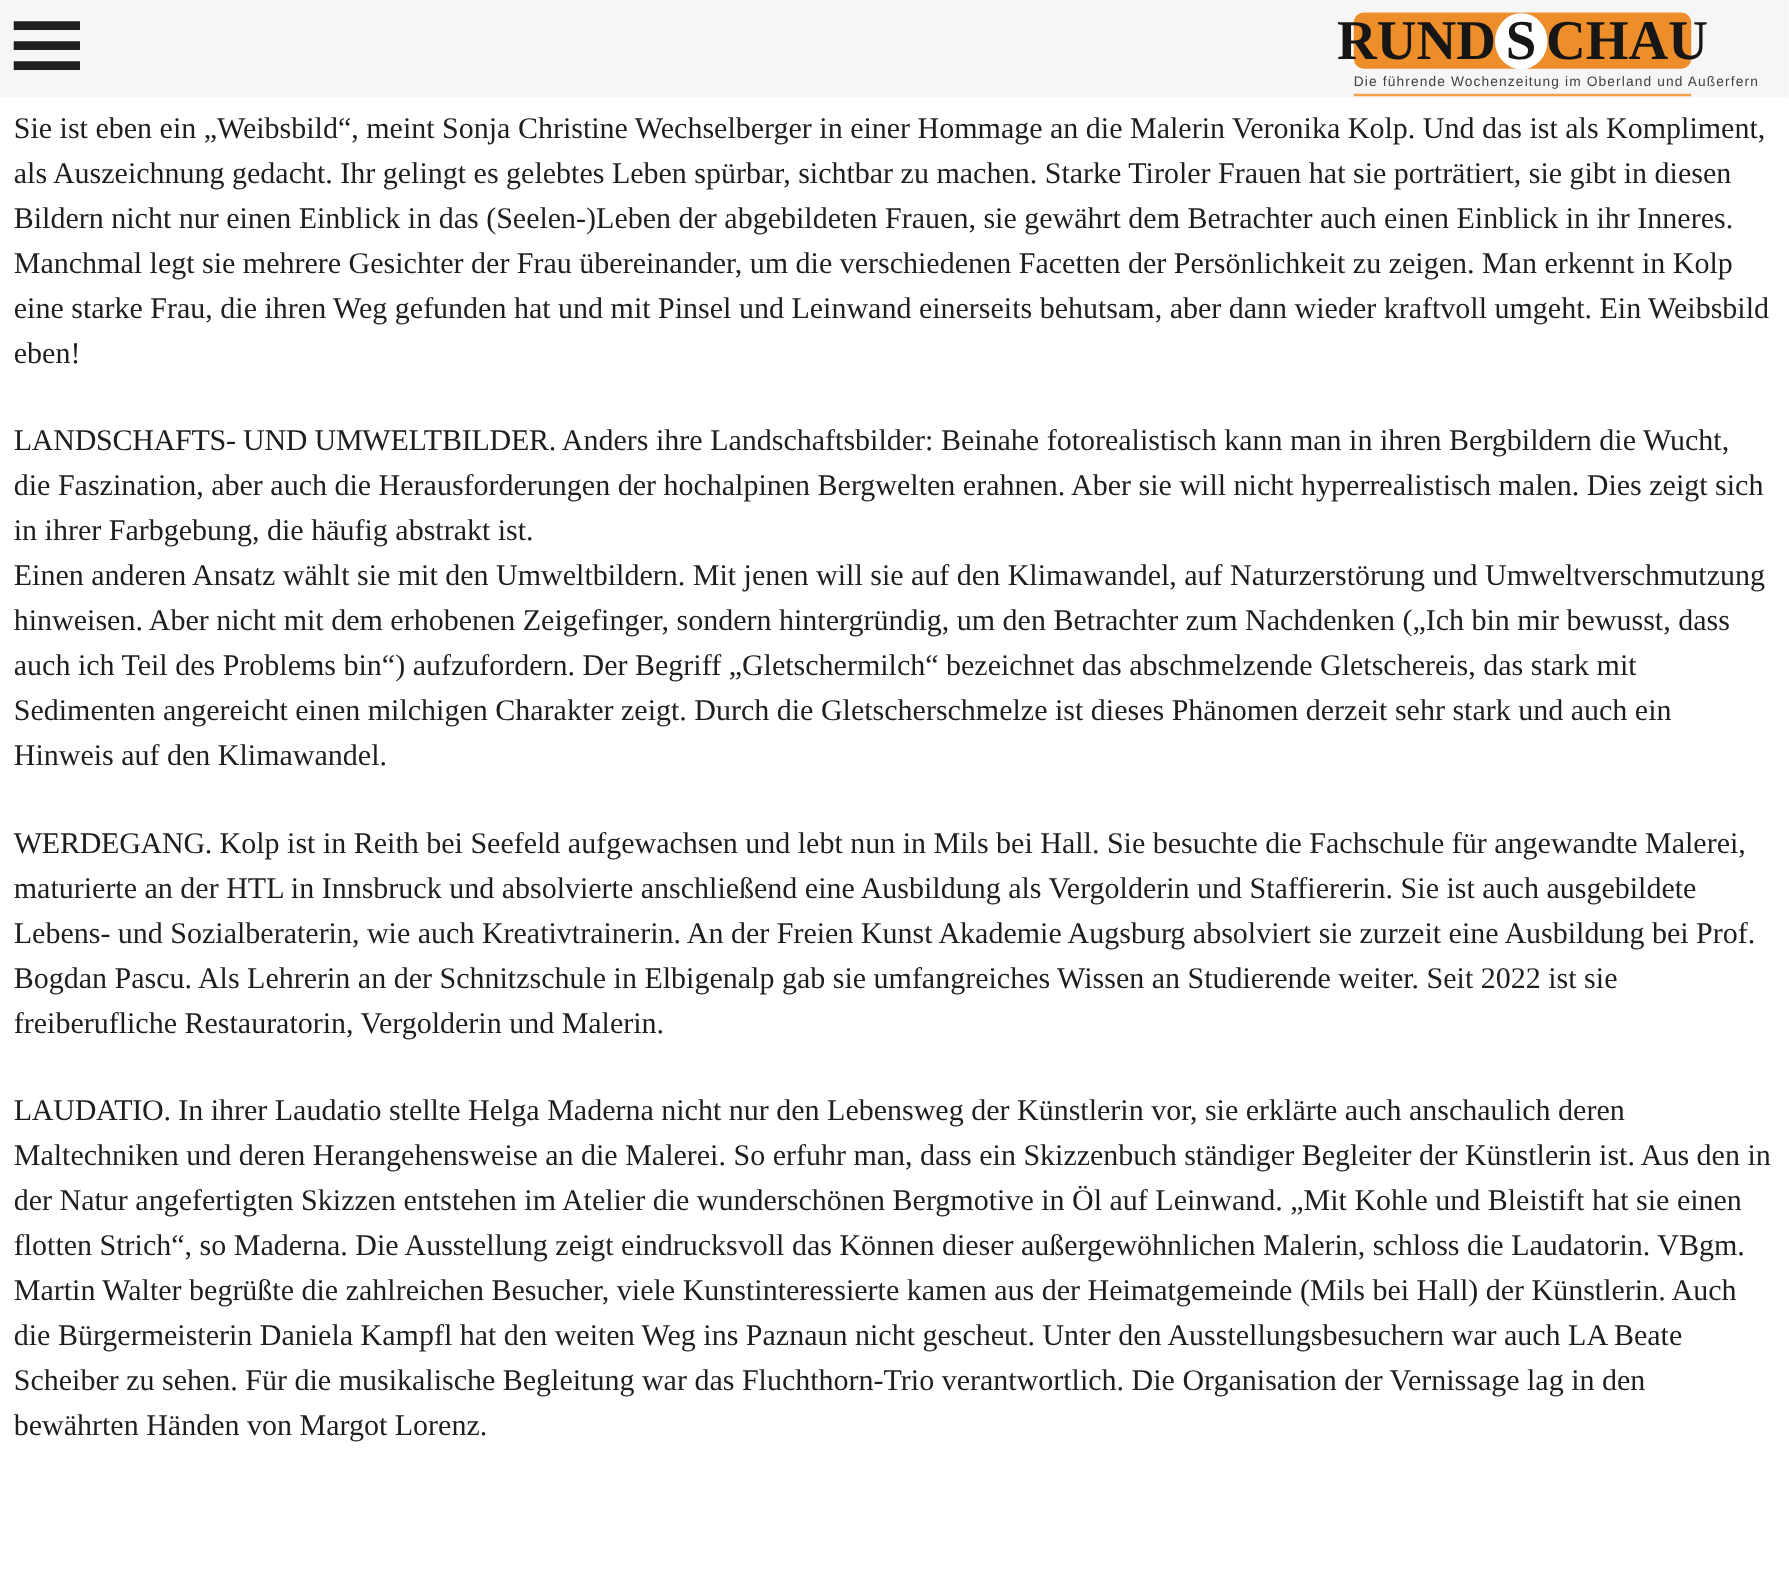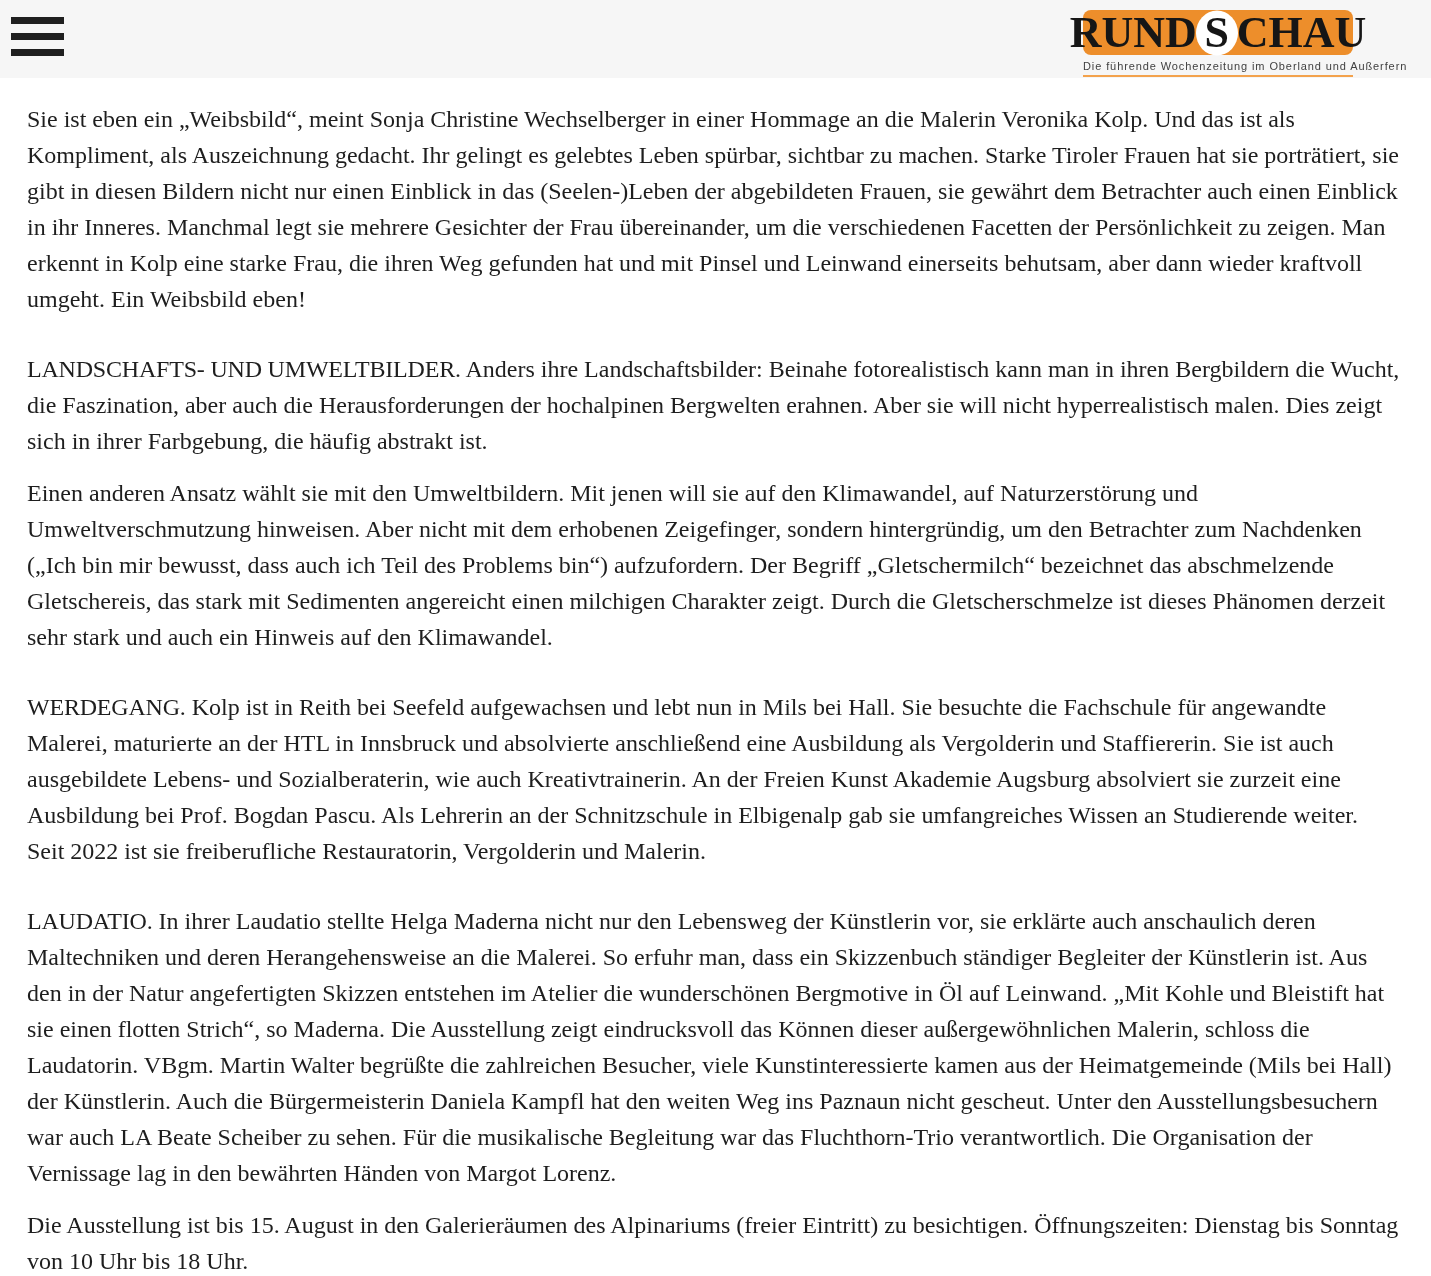--- a/index.html
+++ b/index.html
@@ -92,21 +92,21 @@
   }
 
   
   .article{
     padding:7px 14px 12px 11px;
     font-size:24px;
     line-height:36px;
     color:var(--text);
   }
   .article p{
-    margin:16px;
+    margin:0;
   }
   .article p.gap{
     margin-top:34px;
   }
   .article strong{
     font-weight:normal;
     letter-spacing:-0.2px;
   }
 </style>
 </head>
@@ -140,14 +140,13 @@
   <p><strong></strong><span>Sie ist eben ein „Weibsbild“, meint Sonja Christine Wechselberger in einer Hommage an die Malerin Veronika Kolp. Und das ist als Kompliment, als Auszeichnung gedacht. Ihr gelingt es gelebtes Leben spürbar, sichtbar zu machen. Starke Tiroler Frauen hat sie porträtiert, sie gibt in diesen Bildern nicht nur einen Einblick in das (Seelen-)Leben der abgebildeten Frauen, sie gewährt dem Betrachter auch einen Einblick in ihr Inneres. Manchmal legt sie mehrere Gesichter der Frau übereinander, um die verschiedenen Facetten der Persönlichkeit zu zeigen. Man erkennt in Kolp eine starke Frau, die ihren Weg gefunden hat und mit Pinsel und Leinwand einerseits behutsam, aber dann wieder kraftvoll umgeht. Ein Weibsbild eben!</span></p>
 
   <p class="gap"><strong>LANDSCHAFTS- UND UMWELTBILDER.</strong><span> Anders ihre Landschaftsbilder: Beinahe fotorealistisch kann man in ihren Bergbildern die Wucht, die Faszination, aber auch die Herausforderungen der hochalpinen Bergwelten erahnen. Aber sie will nicht hyperrealistisch malen. Dies zeigt sich in ihrer Farbgebung, die häufig abstrakt ist.</span></p>
 
   <p><strong></strong><span>Einen anderen Ansatz wählt sie mit den Umweltbildern. Mit jenen will sie auf den Klimawandel, auf Naturzerstörung und Umweltverschmutzung hinweisen. Aber nicht mit dem erhobenen Zeigefinger, sondern hintergründig, um den Betrachter zum Nachdenken („Ich bin mir bewusst, dass auch ich Teil des Problems bin“) aufzufordern. Der Begriff „Gletschermilch“ bezeichnet das abschmelzende Gletschereis, das stark mit Sedimenten angereicht einen milchigen Charakter zeigt. Durch die Gletscherschmelze ist dieses Phänomen derzeit sehr stark und auch ein Hinweis auf den Klimawandel.</span></p>
 
   <p class="gap"><strong>WERDEGANG.</strong><span> Kolp ist in Reith bei Seefeld aufgewachsen und lebt nun in Mils bei Hall. Sie besuchte die Fachschule für angewandte Malerei, maturierte an der HTL in Innsbruck und absolvierte anschließend eine Ausbildung als Vergolderin und Staffiererin. Sie ist auch ausgebildete Lebens- und Sozialberaterin, wie auch Kreativtrainerin. An der Freien Kunst Akademie Augsburg absolviert sie zurzeit eine Ausbildung bei Prof. Bogdan Pascu. Als Lehrerin an der Schnitzschule in Elbigenalp gab sie umfangreiches Wissen an Studierende weiter. Seit 2022 ist sie freiberufliche Restauratorin, Vergolderin und Malerin.</span></p>
 
   <p class="gap"><strong>LAUDATIO.</strong><span> In ihrer Laudatio stellte Helga Maderna nicht nur den Lebensweg der Künstlerin vor, sie erklärte auch anschaulich deren Maltechniken und deren Herangehensweise an die Malerei. So erfuhr man, dass ein Skizzenbuch ständiger Begleiter der Künstlerin ist. Aus den in der Natur angefertigten Skizzen entstehen im Atelier die wunderschönen Bergmotive in Öl auf Leinwand. „Mit Kohle und Bleistift hat sie einen flotten Strich“, so Maderna. Die Ausstellung zeigt eindrucksvoll das Können dieser außergewöhnlichen Malerin, schloss die Laudatorin. VBgm. Martin Walter begrüßte die zahlreichen Besucher, viele Kunstinteressierte kamen aus der Heimatgemeinde (Mils bei Hall) der Künstlerin. Auch die Bürgermeisterin Daniela Kampfl hat den weiten Weg ins Paznaun nicht gescheut. Unter den Ausstellungsbesuchern war auch LA Beate Scheiber zu sehen. Für die musikalische Begleitung war das Fluchthorn-Trio verantwortlich. Die Organisation der Vernissage lag in den bewährten Händen von Margot Lorenz.</span></p>
 
-  <p><strong></strong><span>Die Ausstellung ist bis 15. August in den Galerieräumen des Alpinariums (freier Eintritt) zu besichtigen. Öffnungszeiten: Dienstag bis Sonntag von 10 Uhr bis 18 Uhr.</span></p>
 </main>
 
 </body></html>

